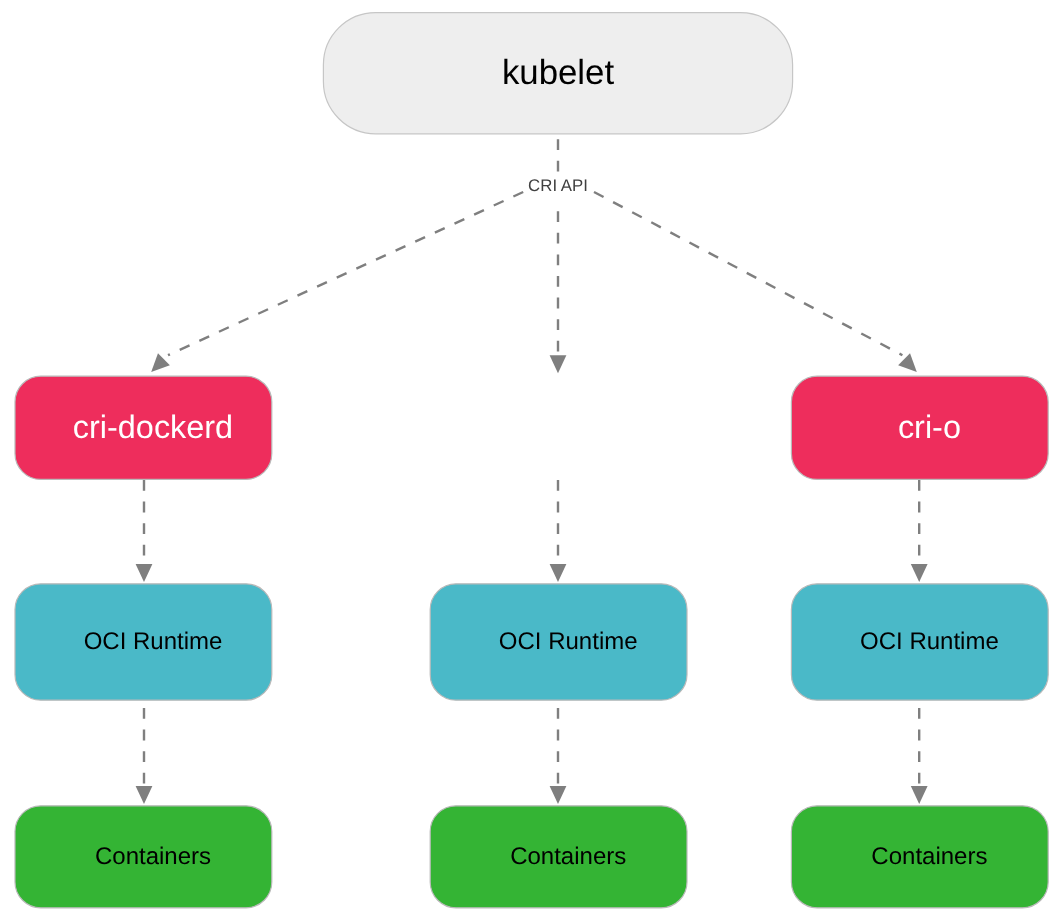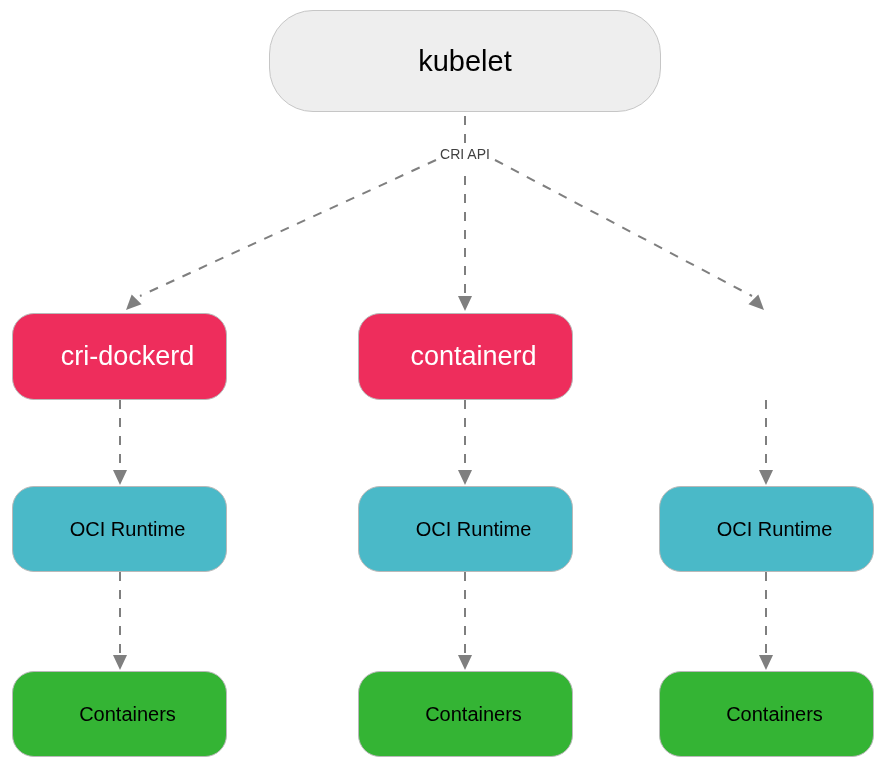--- a/index.html
+++ b/index.html
@@ -58,21 +58,21 @@
     border-radius: 22px;
     padding-left: 16px;
   }
   .runtime {
     top: 313px; height: 87px;
     background: var(--runtime-pink, #ee2d5c);
     color: #ffffff;
     font-size: 27px;
   }
   .oci {
-    top: 486px; height: 86px;
+    top: 486px; height: 98px;
     background: var(--oci-teal, #4ab9c8);
     color: #000000;
     font-size: 20px;
   }
   .containers {
     top: 671px; height: 86px;
     background: var(--containers-green, #34b434);
     color: #000000;
     font-size: 20px;
   }
@@ -119,30 +119,30 @@
   <div class="node box runtime col-0">
     <span>cri-dockerd</span>
   </div>
   <div class="node box oci col-0">
     <span>OCI Runtime</span>
   </div>
   <div class="node box containers col-0">
     <span>Containers</span>
   </div>
 
-  <div class="node box runtime col-1">
-    <span>containerd</span>
-  </div>
   <div class="node box oci col-1">
     <span>OCI Runtime</span>
   </div>
   <div class="node box containers col-1">
     <span>Containers</span>
   </div>
 
+  <div class="node box runtime col-2">
+    <span>cri-o</span>
+  </div>
   <div class="node box oci col-2">
     <span>OCI Runtime</span>
   </div>
   <div class="node box containers col-2">
     <span>Containers</span>
   </div>
 
 </div>
 
 </body></html>

